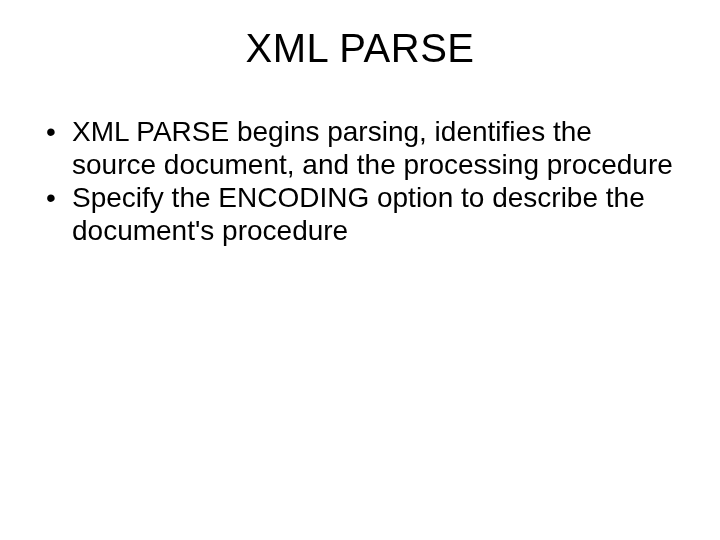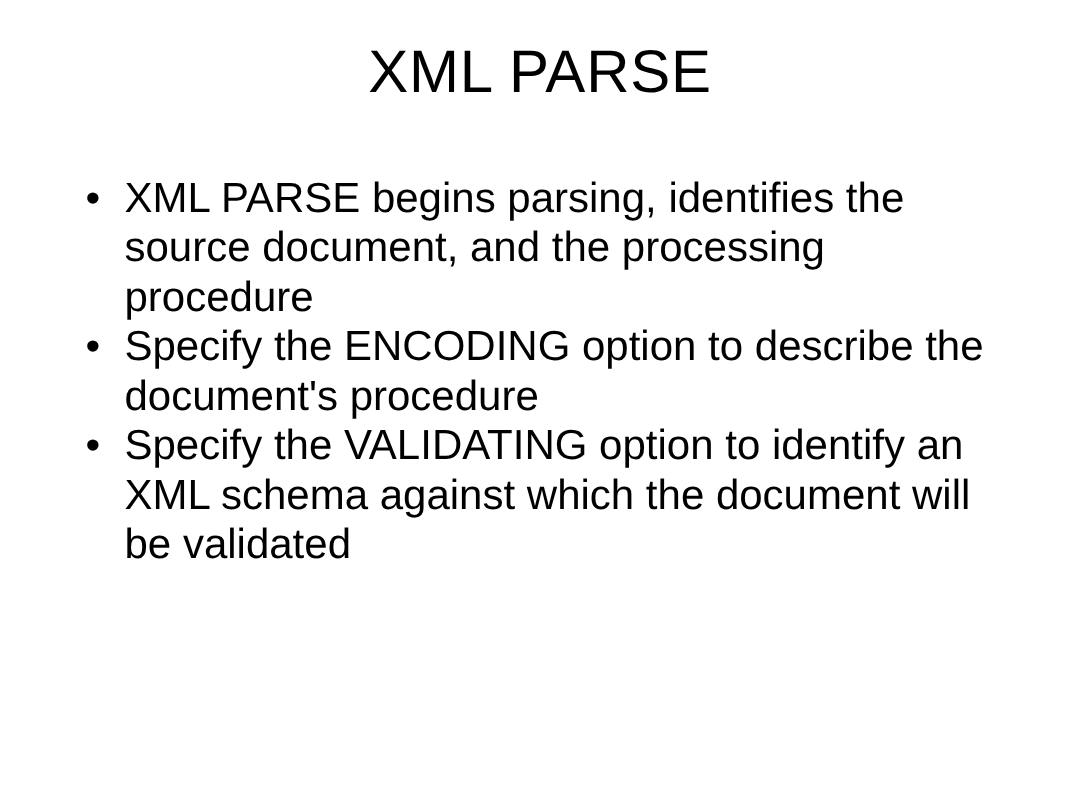--- a/index.html
+++ b/index.html
@@ -19,21 +19,21 @@
   }
   .title {
     text-align: center;
     font-size: 40px;
     font-weight: 400;
     margin: 0 0 44px 0;
     letter-spacing: 0.5px;
   }
   ul.bullets {
     list-style: none;
-    margin: 15px;
+    margin: 4px;
     padding: 0 8px 0 8px;
   }
   ul.bullets li {
     position: relative;
     font-size: 28px;
     line-height: 1.18;
     padding-left: 30px;
     margin: 0;
   }
   ul.bullets li::before {
@@ -46,15 +46,14 @@
   }
 </style>
 </head>
 <body>
 
 <div class="slide">
   <h1 class="title">XML PARSE</h1>
   <ul class="bullets">
     <li>XML PARSE begins parsing, identifies the source document, and the processing procedure</li>
     <li>Specify the ENCODING option to describe the document's procedure</li>
-    <li>Specify the VALIDATING option to identify an XML schema against which the document will be validated</li>
   </ul>
 </div>
 
 </body></html>

